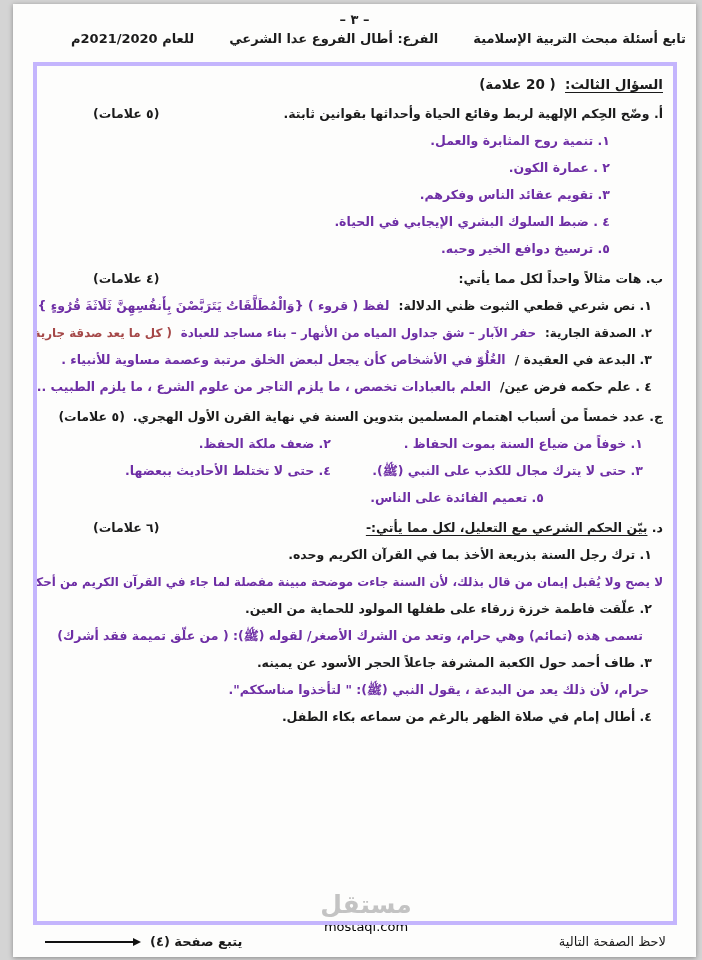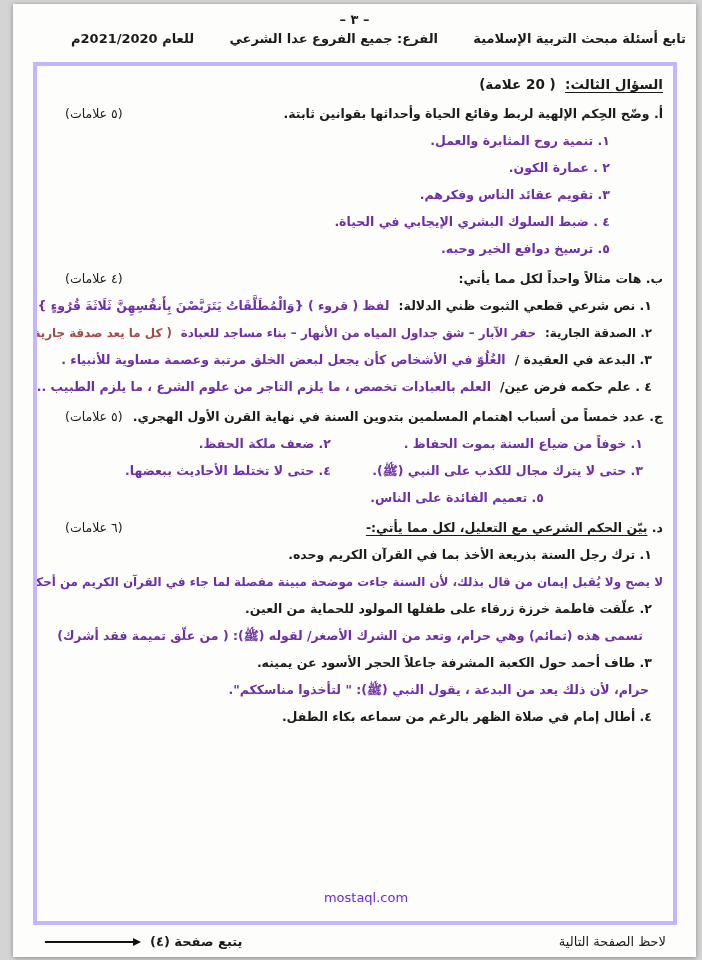--- a/index.html
+++ b/index.html
@@ -27,30 +27,30 @@
   .header{
     position:absolute;top:27px;right:10px;left:58px;
     display:flex;justify-content:space-between;align-items:baseline;
     font-weight:bold;font-size:13px;white-space:nowrap;
   }
   .watermark{
     position:absolute;left:288px;top:886px;width:130px;text-align:center;
     color:#c3c3c3;z-index:0;direction:ltr;
   }
   .wm-ar{font-size:25px;font-weight:bold;}
-  .wm-en{font-size:13px;color:#6d28d9;}
+  .wm-en{font-size:13px;color:#000000;}
   .qbox{
     position:absolute;top:58px;right:19px;width:644px;height:863px;
     border:4px solid #c4b5fd;background:transparent;
     padding:8px 10px 0 10px;overflow:hidden;z-index:1;
     font-size:12.5px;
   }
   .line{height:20px;line-height:20px;margin-bottom:7px;white-space:nowrap;}
   .row{display:flex;justify-content:space-between;align-items:baseline;padding-left:18px;}
-  .marks{font-weight:normal;flex:0 0 auto;margin-right:8px;}
+  .marks{font-weight:bold;flex:0 0 auto;margin-right:8px;margin-left:28px;}
   .title{font-size:13.5px;}
   .mt10{margin-top:10px;}
   .ans{color:var(--purple);font-weight:bold;}
   .ansred{color:var(--red);font-weight:bold;}
   .qa > span + span{margin-right:5px;}
   .ind-a{margin-right:53px;}
   .ind-b{margin-right:11px;}
   .c-row{display:flex;padding-right:20px;}
   .c-r{flex:0 0 auto;width:312px;}
   .c-l{flex:1;}
@@ -74,25 +74,26 @@
 </style>
 </head>
 <body>
 
 <div class="page">
 
   <div class="pageno">– ٣ –</div>
 
   <div class="header">
     <span>تابع أسئلة مبحث التربية الإسلامية</span>
-    <span>الفرع: جميع الفروع عدا الشرعي</span>
+    <span>الفرع: أطال الفروع عدا الشرعي</span>
     <span>للعام 2021/2020م</span>
   </div>
 
   <div class="watermark">
+    <div class="wm-ar">مستقل</div>
     <div class="wm-en">mostaql.com</div>
   </div>
 
   <div class="qbox">
 
     <div class="line title">
       <span class="bold u">السؤال الثالث:</span>
       <span class="bold" style="margin-right:5px">( 20 علامة)</span>
     </div>
 

